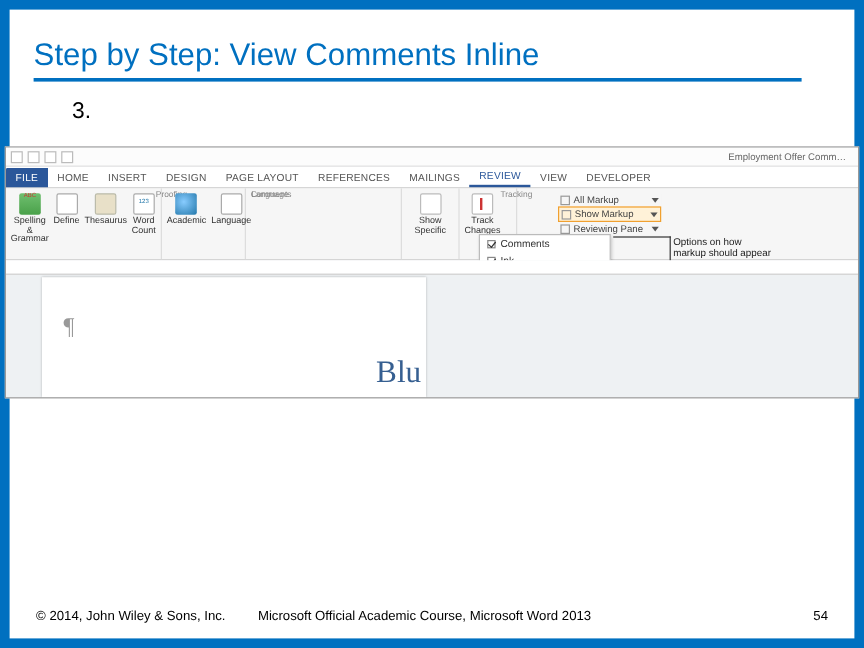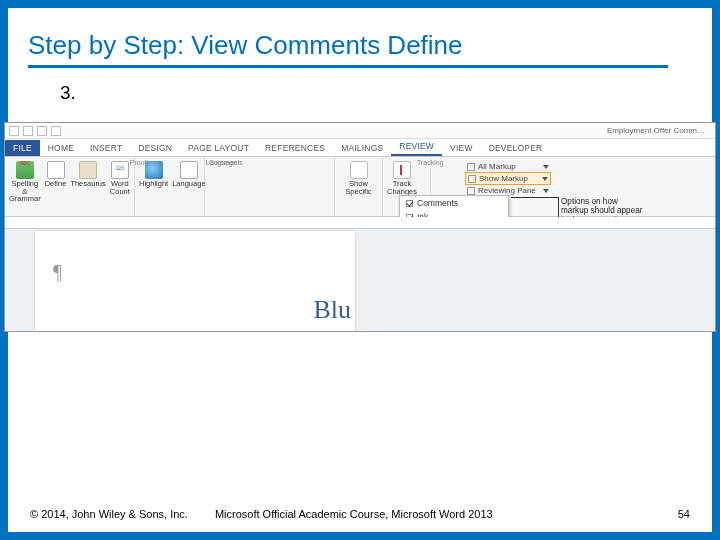--- a/index.html
+++ b/index.html
@@ -137,21 +137,21 @@
   }
   .footer .c { flex: 0 0 auto; }
   .footer .m { margin-left: 27px; text-align: center; }
   .footer .pg { margin-left: auto; }
 </style>
 </head>
 <body>
 
 <div class="frame">
 
-  <div class="title">Step by Step: View Comments Define</div>
+  <div class="title">Step by Step: View Comments Inline</div>
 
   <div class="step">
     <div class="step-num">3.</div>
   </div>
 
   <div class="shot">
 
     <div class="qat">
       <div class="qat-btn"></div>
       <div class="qat-btn"></div>
@@ -192,21 +192,21 @@
               <div class="ic ic-count"></div>
               <div class="lb">Word Count</div>
             </div>
         </div>
         <div class="group-name">Proofing</div>
       </div>
       <div class="group" style="width:70px">
         <div class="group-btns">
           <div class="rbtn">
               <div class="ic ic-trans"></div>
-              <div class="lb">Highlight</div>
+              <div class="lb">Academic</div>
             </div>
           <div class="rbtn">
               <div class="ic ic-lang"></div>
               <div class="lb">Language</div>
             </div>
         </div>
         <div class="group-name">Language</div>
       </div>
       <div class="group" style="width:130px">
         <div class="group-name">Comments</div>

